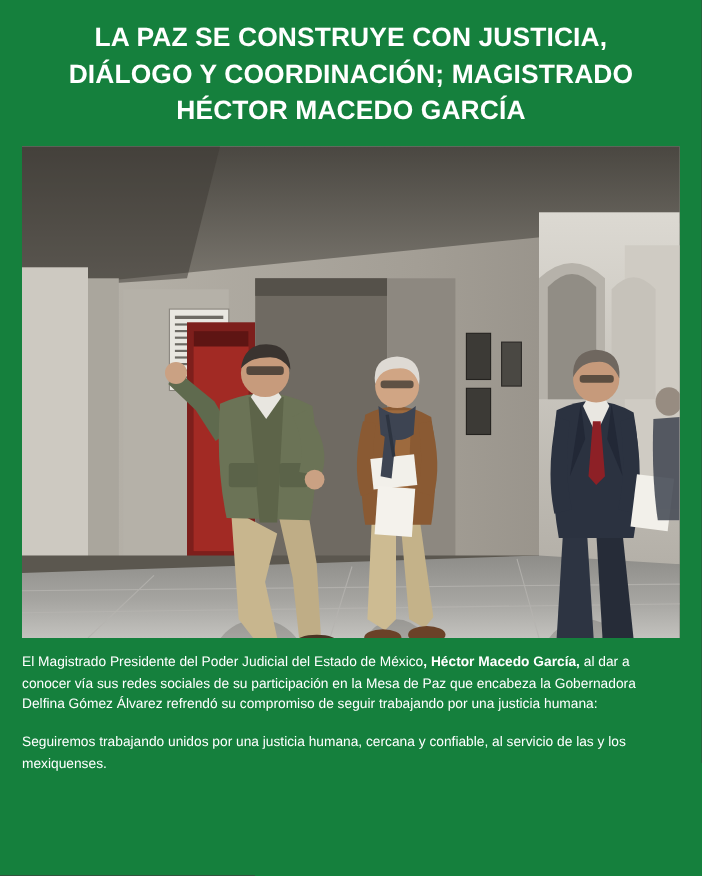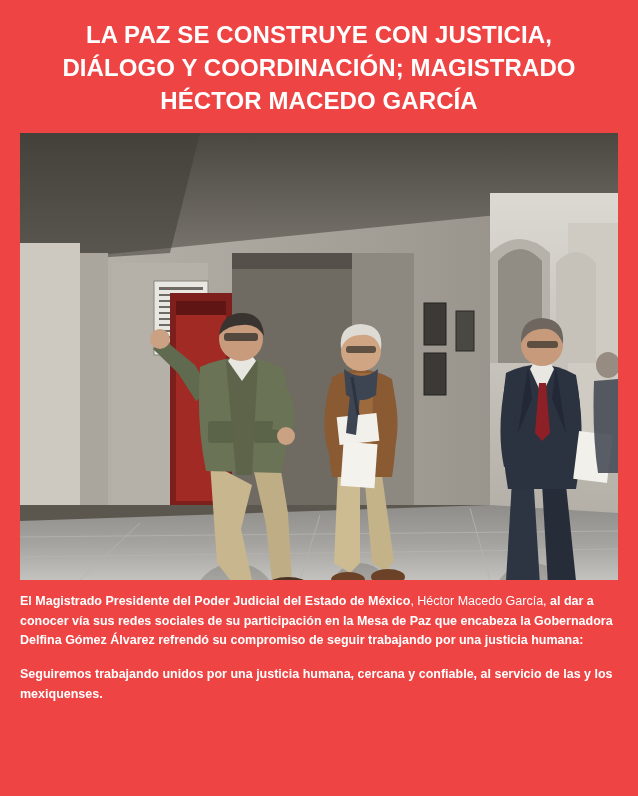--- a/index.html
+++ b/index.html
@@ -7,21 +7,21 @@
     margin: 0;
     padding: 0;
     width: 638px;
     height: 796px;
     background: #3b3b3b;
     font-family: "Liberation Sans", sans-serif;
   }
   .page {
     width: 638px;
     min-height: 796px;
-    background: #ef4444;
+    background: #15803d;
     color: #ffffff;
     padding: 0;
     overflow: hidden;
     position: relative;
   }
   .headline {
     font-size: 24px;
     line-height: 1.38;
     font-weight: bold;
     text-align: center;
@@ -40,22 +40,22 @@
   }
   .figure svg { display: block; }
   .body-copy {
     padding: 12px 20px 16px 20px;
     font-size: 12.5px;
     line-height: 1.55;
     color: #ffffff;
   }
   .body-copy p { margin: 0 0 15px 0; }
   .body-copy p:last-child { margin-bottom: 0; }
-  .b { font-weight: bold; }
-  .n { font-weight: normal; }
+  .b { font-weight: normal; }
+  .n { font-weight: bold; }
 </style>
 </head>
 <body>
 
 <div class="page">
 
   <h1 class="headline">LA PAZ SE CONSTRUYE CON JUSTICIA, DIÁLOGO Y COORDINACIÓN; MAGISTRADO HÉCTOR MACEDO GARCÍA</h1>
 
   <div class="figure" role="img">
     <svg width="598" height="447" viewBox="0 0 598 447" xmlns="http://www.w3.org/2000/svg">

